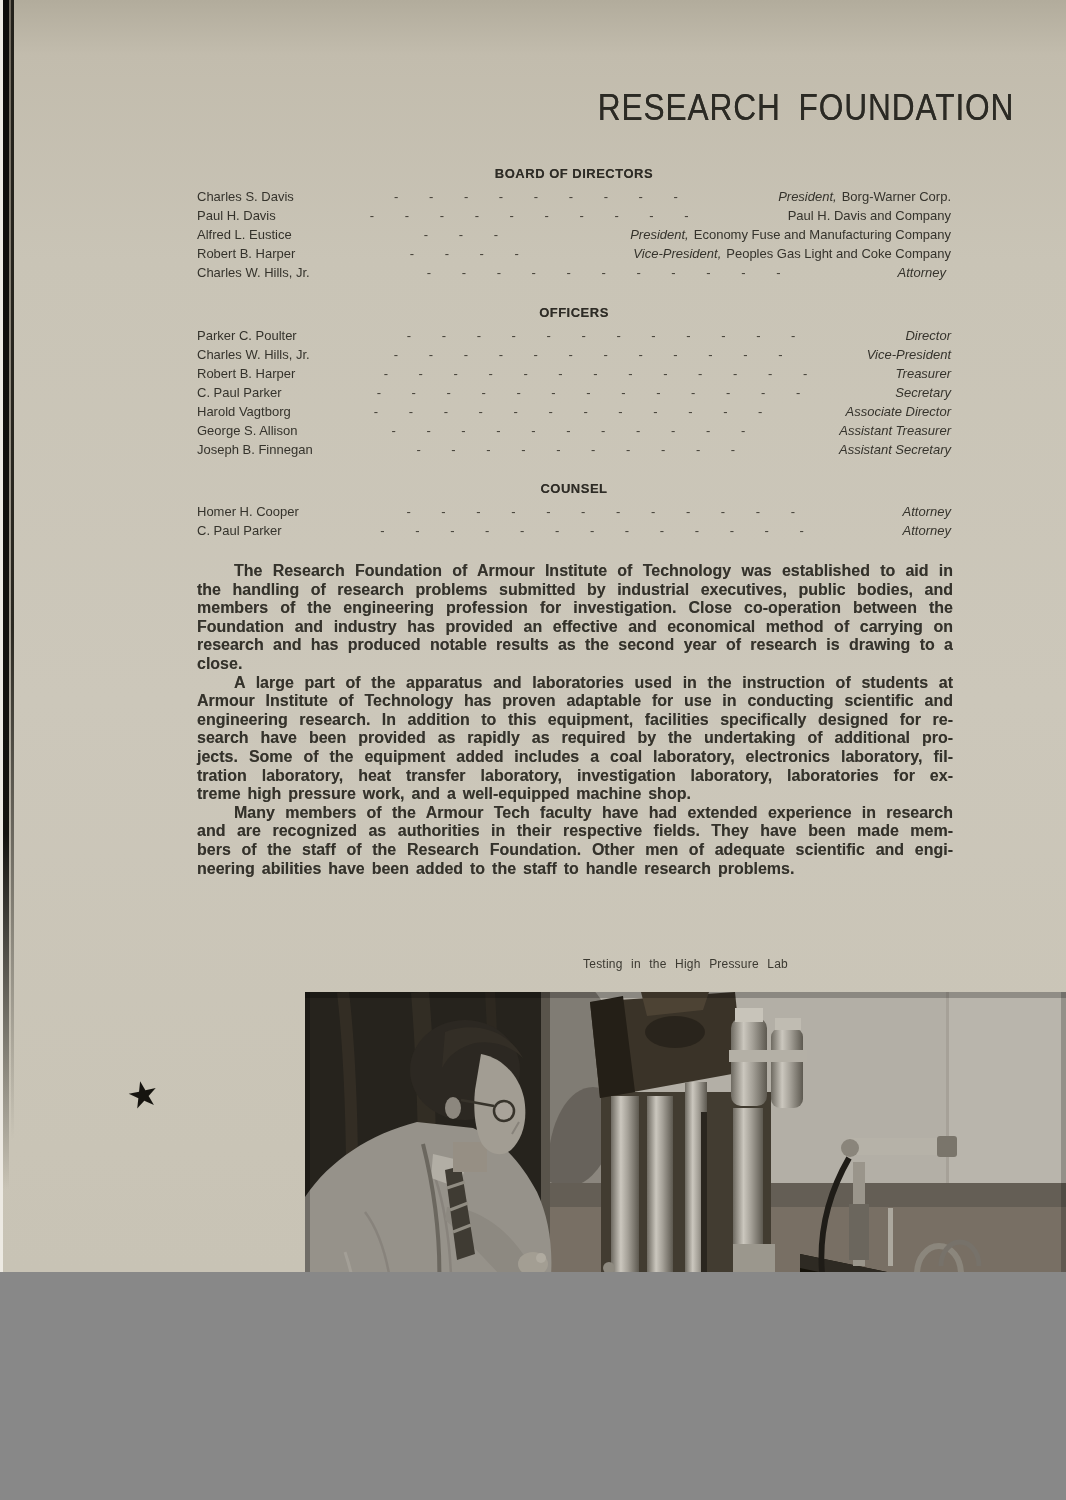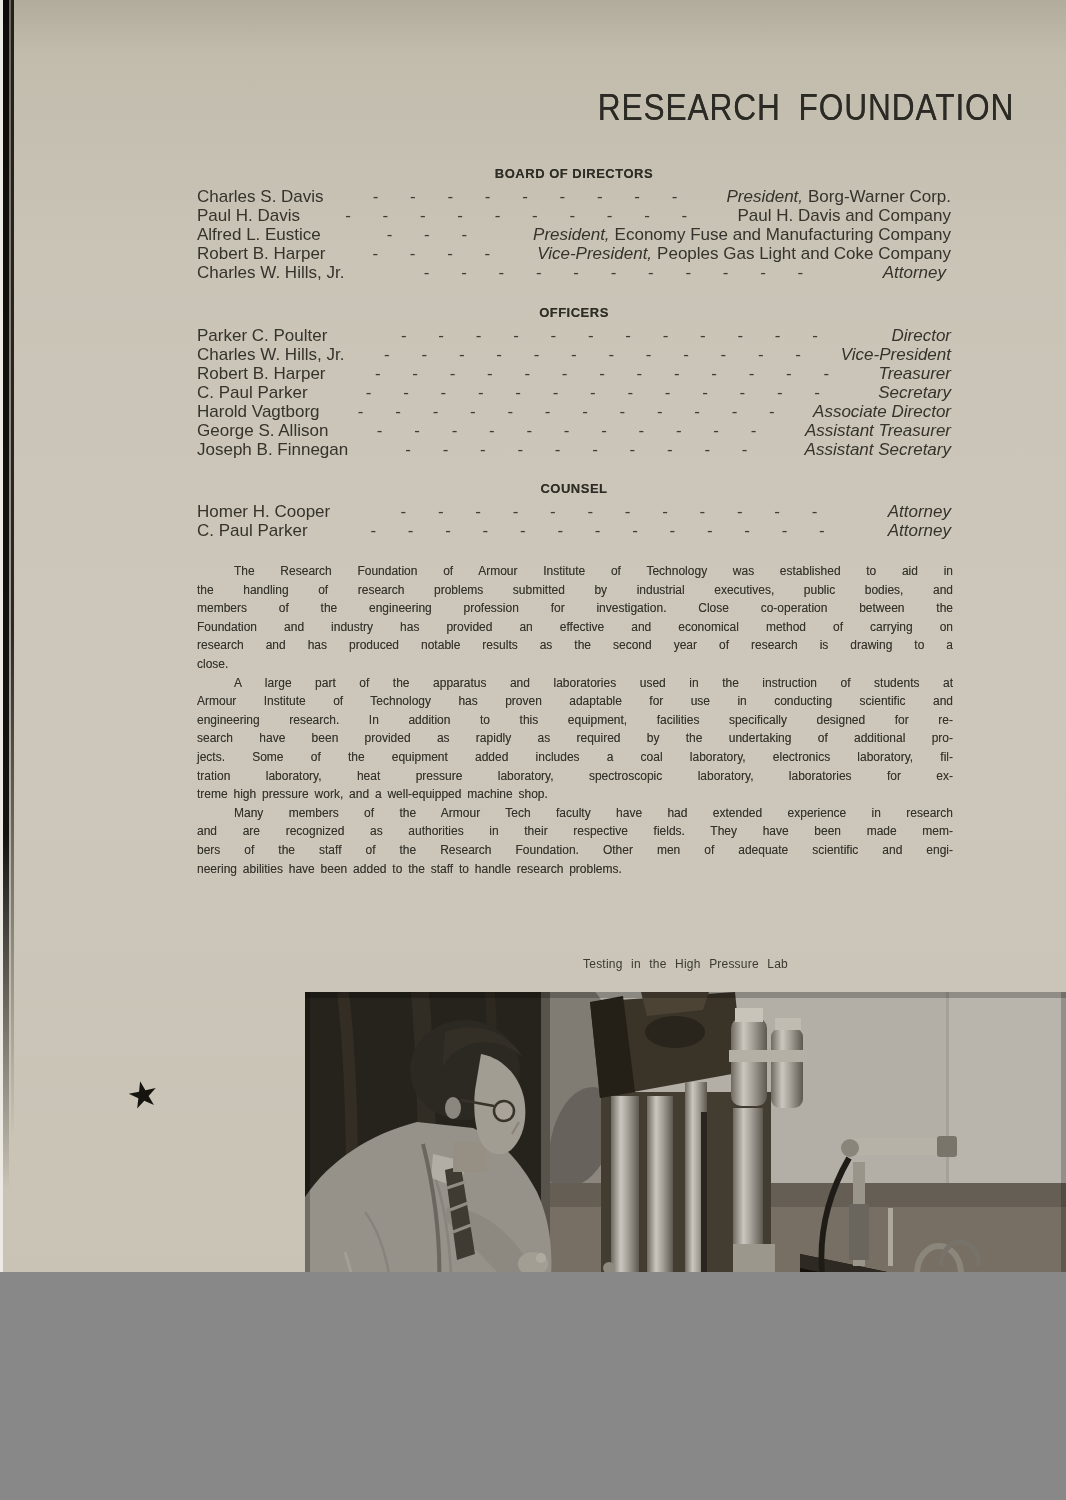--- a/index.html
+++ b/index.html
@@ -22,33 +22,34 @@
     font-size:36px; font-weight:400; letter-spacing:1px; word-spacing:9px; color:#2b2a24;
     transform:scaleX(.88); transform-origin:100% 50%;
     text-shadow:0 0 .6px rgba(43,42,36,.85);
   }
 
   .roster { position:absolute; left:197px; width:754px; }
   .roster h2 {
     margin:0 0 2px; text-align:center; font-size:13px; font-weight:700; line-height:22px;
     letter-spacing:.5px; color:#2e2c26; text-shadow:0 0 .5px rgba(46,44,38,.6);
   }
-  .row { display:flex; align-items:center; line-height:19px; font-size:17px; white-space:nowrap; }
+  .row { display:flex; align-items:center; line-height:19px; font-size:13px; white-space:nowrap; }
   .row .name { flex:none; }
   .row .leader { flex:1 1 auto; text-align:center; word-spacing:27px; overflow:hidden; margin:0 10px; color:#403d35; }
   .row .role { flex:none; font-style:italic; }
   .row .org  { flex:none; margin-left:5px; }
   .board    { top:163px; }
   .officers { top:302px; }
   .counsel  { top:478px; }
 
   .bodytext {
     position:absolute; left:197px; width:756px; top:562px;
-    font-size:12px; line-height:18.6px; word-spacing:2.5px; color:#34322b;
+    font-size:16px; line-height:18.6px; word-spacing:2.5px; color:#34322b;
     text-shadow:0 0 .4px rgba(52,50,43,.45);
+    font-weight:bold;
   }
   .line { text-align:justify; text-align-last:justify; }
   .para .line:last-child { text-align-last:left; }
   .line.indent { text-indent:37px; }
 
   .caption {
     position:absolute; left:305px; width:761px; top:957px; text-align:center;
     font-size:12px; word-spacing:5px; letter-spacing:.2px; color:#3b3931;
   }
 
@@ -167,21 +168,21 @@
       <div class="line">Foundation and industry has provided an effective and economical method of carrying on</div>
       <div class="line">research and has produced notable results as the second year of research is drawing to a</div>
       <div class="line">close.</div>
     </div>
     <div class="para">
       <div class="line indent">A large part of the apparatus and laboratories used in the instruction of students at</div>
       <div class="line">Armour Institute of Technology has proven adaptable for use in conducting scientific and</div>
       <div class="line">engineering research. In addition to this equipment, facilities specifically designed for re-</div>
       <div class="line">search have been provided as rapidly as required by the undertaking of additional pro-</div>
       <div class="line">jects. Some of the equipment added includes a coal laboratory, electronics laboratory, fil-</div>
-      <div class="line">tration laboratory, heat pressure laboratory, spectroscopic laboratory, laboratories for ex-</div>
+      <div class="line">tration laboratory, heat transfer laboratory, investigation laboratory, laboratories for ex-</div>
       <div class="line">treme high pressure work, and a well-equipped machine shop.</div>
     </div>
     <div class="para">
       <div class="line indent">Many members of the Armour Tech faculty have had extended experience in research</div>
       <div class="line">and are recognized as authorities in their respective fields. They have been made mem-</div>
       <div class="line">bers of the staff of the Research Foundation. Other men of adequate scientific and engi-</div>
       <div class="line">neering abilities have been added to the staff to handle research problems.</div>
     </div>
   </div>
 

